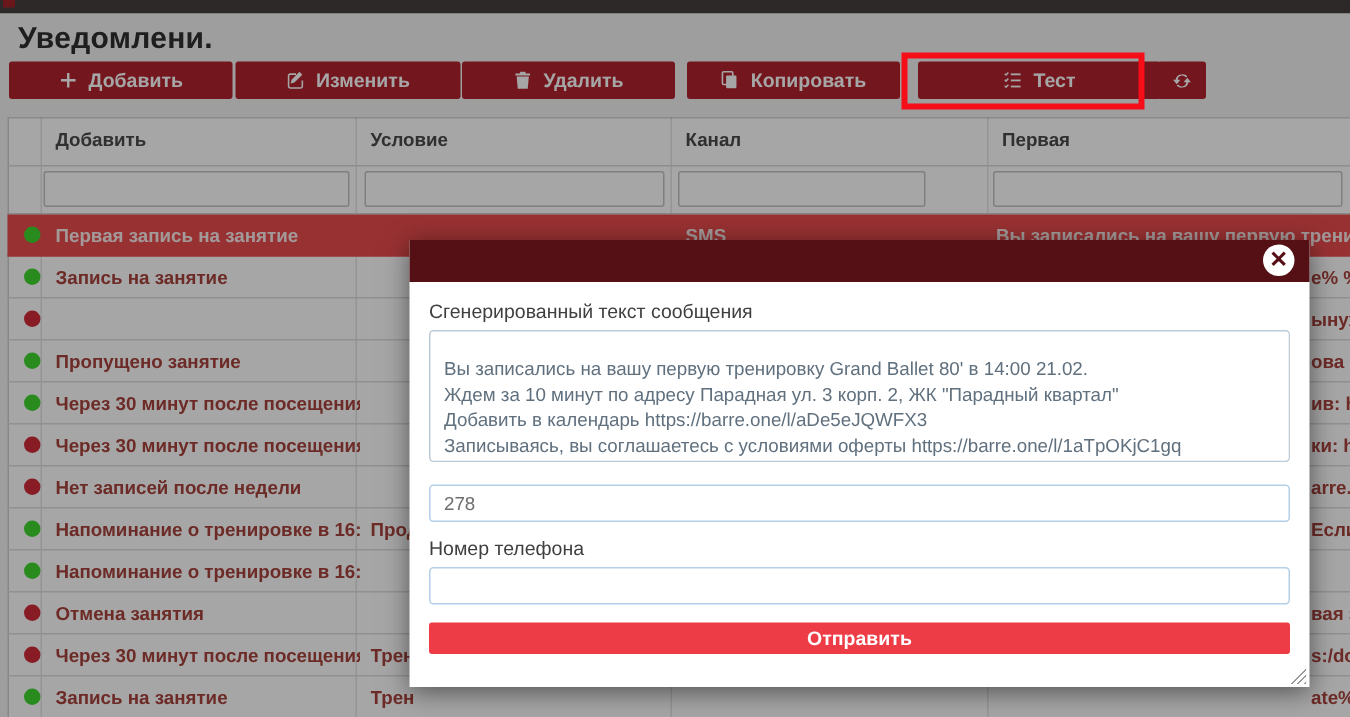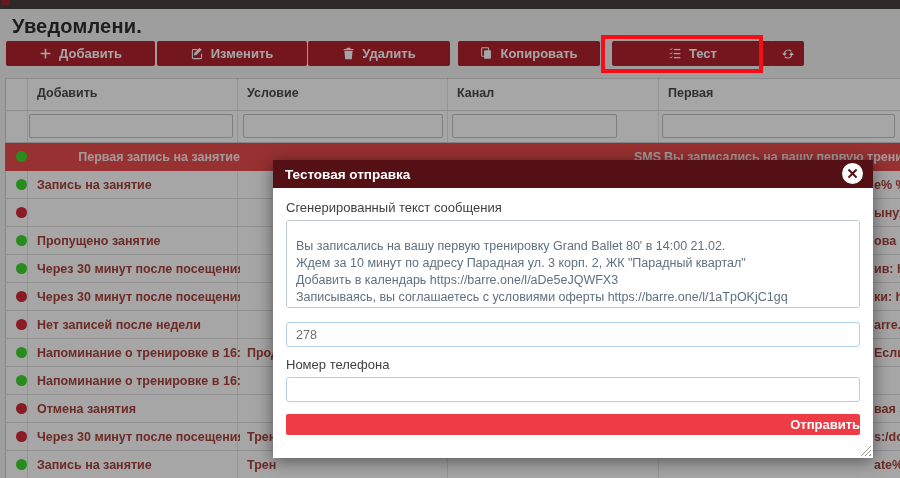--- a/index.html
+++ b/index.html
@@ -55,21 +55,21 @@
   .modal-close { position:absolute; right:10px; top:3px; width:21px; height:21px; background:#ffffff; border-radius:50%;
     color:#541015; font-size:15px; font-weight:bold; line-height:21px; text-align:center; cursor:pointer; }
   .modal-body { padding:12px 13px 0 13px; }
   .mlabel { font-size:13px; color:#3f3f3f; margin-bottom:5px; }
   .msg-area { width:100%; height:88px; border:1px solid #bcc9d6; border-radius:3px; resize:none; padding:17px 9px;
     font-size:12.5px; line-height:1.35; color:#60707e; font-family:"Liberation Sans", sans-serif; outline:none; }
   .mgap { height:10px; }
   .minput { width:100%; height:25px; border:1px solid #b4cfe8; border-radius:3px; padding:0 9px; font-size:12.5px;
     color:#6f6f6f; font-family:"Liberation Sans", sans-serif; outline:none; }
   .send-btn { margin-top:12px; width:100%; height:21px; background:#ee3c47; border:none; border-radius:2px;
-    color:#ffffff; font-size:13px; font-weight:bold; font-family:"Liberation Sans", sans-serif; cursor:pointer;text-align:right; }
+    color:#ffffff; font-size:13px; font-weight:bold; font-family:"Liberation Sans", sans-serif; cursor:pointer; }
   .resize-handle { position:absolute; right:2px; bottom:2px; width:11px; height:11px;
     background:repeating-linear-gradient(135deg, transparent 0 2px, #9a9a9a 2px 3px);
     clip-path:polygon(100% 0, 100% 100%, 0 100%); cursor:nwse-resize; }
 </style>
 </head>
 <body>
 
 <div class="screen">
 
   <div class="top-strip">
@@ -140,21 +140,21 @@
   <div class="header-cell" style="left:668px">Первая</div>
   <div class="header-sep"></div>
 
   <input class="filter-input" style="left: 29px; width: 204px;">
   <input class="filter-input" style="left: 243px; width: 200px;">
   <input class="filter-input" style="left: 452px; width: 165px;">
   <input class="filter-input" style="left: 662px; width: 233px;">
   <div class="rows-sep"></div>
 
   <div id="rows">
-      <div class="trow selected" style="top: 143px; text-align: right;">
+      <div class="trow selected" style="top: 143px;">
         <span class="dot" style="background:#3fd62e"></span>
         <span class="cell ev">Первая запись на занятие</span>
         <span class="cell chan">SMS</span>
         <span class="cell txt">Вы записались на вашу первую тренировку %</span>
         <span class="cell frag"></span>
       </div>
       <div class="trow" style="top: 171px;">
         <span class="dot" style="background:#3fd62e"></span>
         <span class="cell ev">Запись на занятие</span>
         <span class="cell cond"></span>
@@ -242,21 +242,20 @@
         <span class="cell frag">ate%.</span>
       </div>
     </div>
 
   <div class="overlay"></div>
 
   <div class="annotation-box"></div>
 
   <div class="modal">
     <div class="modal-header">
-      <span class="mtitle">Тестовая отправка</span>
       <span class="modal-close">✕</span>
     </div>
     <div class="modal-body">
       <div class="mlabel">Сгенерированный текст сообщения</div>
       <textarea class="msg-area" spellcheck="false" style="">Вы записались на вашу первую тренировку Grand Ballet 80' в 14:00 21.02.
 Ждем за 10 минут по адресу Парадная ул. 3 корп. 2, ЖК "Парадный квартал"
 Добавить в календарь https://barre.one/l/aDe5eJQWFX3
 Записываясь, вы соглашаетесь с условиями оферты https://barre.one/l/1aTpOKjC1gq</textarea>
       <div class="mgap"></div>
       <input class="minput" value="278" style="">

